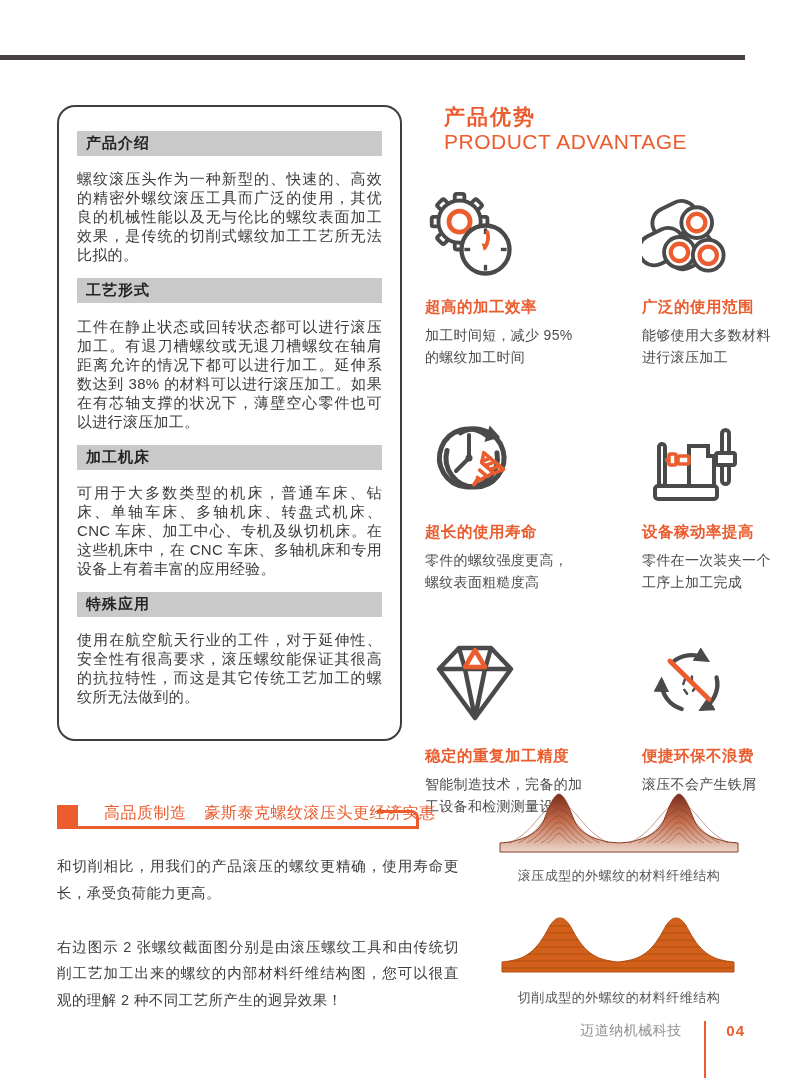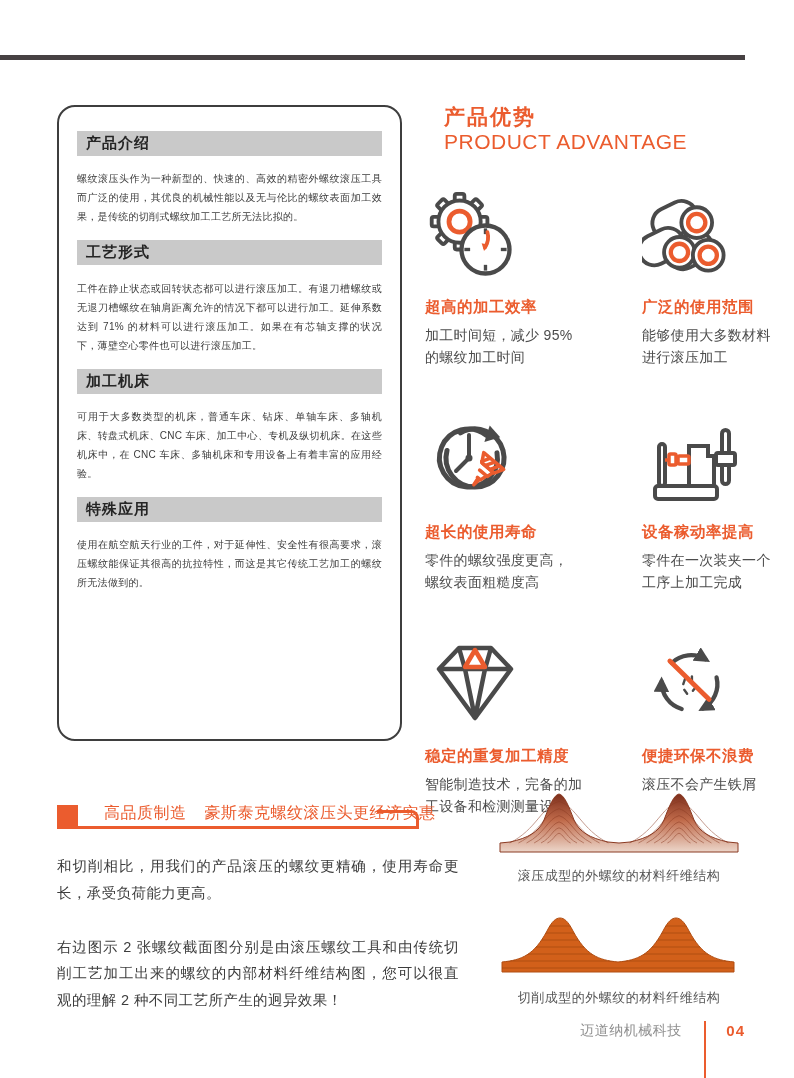--- a/index.html
+++ b/index.html
@@ -22,21 +22,21 @@
   .intro-box{
     position:absolute;left:57px;top:105px;width:345px;height:636px;
     border:2.5px solid #3E3E3E;border-radius:18px;
     padding:24px 18px 14px 18px;overflow:hidden;
   }
   .intro-sec{margin-bottom:14px;}
   .sec-title{
     background:var(--bar);color:#252525;font-weight:bold;font-size:15px;
     padding:3px 9px;margin-bottom:13px;letter-spacing:1px;
   }
-  .sec-body{font-size:10px;line-height:19px;color:#3b3b3b;text-align:justify;letter-spacing:.3px;}
+  .sec-body{font-size:15px;line-height:19px;color:#3b3b3b;text-align:justify;letter-spacing:.3px;}
 
   
   .adv{position:absolute;left:425px;top:104px;width:332px;}
   .adv-header{display:flex;align-items:flex-end;}
   .adv-accent-bar{width:7px;background:var(--accent);margin-right:12px;}
   .adv-h-zh{font-size:21px;font-weight:bold;color:var(--accent);letter-spacing:2px;line-height:1.2;}
   .adv-h-en{font-size:21px;color:var(--accent);letter-spacing:.5px;line-height:1.25;}
   .adv-grid{
     margin-top:24px;display:grid;grid-template-columns:182px 150px;
     column-gap:0;row-gap:40px;gap:35px;
@@ -79,21 +79,21 @@
 
 <div class="intro-box">
   <div class="intro-sec">
     <div class="sec-title">产品介绍</div>
     <div class="sec-body">螺纹滚压头作为一种新型的、快速的、高效的精密外螺纹滚压工具而广泛的使用，其优良的机械性能以及无与伦比的螺纹表面加工效果，是传统的切削式螺纹加工工艺所无法比拟的。</div>
   </div>
   <div class="intro-sec">
     <div class="sec-title">工艺形式</div>
   </div>
   <div class="intro-sec">
-    <div class="sec-body">工件在静止状态或回转状态都可以进行滚压加工。有退刀槽螺纹或无退刀槽螺纹在轴肩距离允许的情况下都可以进行加工。延伸系数达到 71% 的材料可以进行滚压加工。如果在有芯轴支撑的状况下，薄壁空心零件也可以进行滚压加工。</div>
+    <div class="sec-body">工件在静止状态或回转状态都可以进行滚压加工。有退刀槽螺纹或无退刀槽螺纹在轴肩距离允许的情况下都可以进行加工。延伸系数达到 38% 的材料可以进行滚压加工。如果在有芯轴支撑的状况下，薄壁空心零件也可以进行滚压加工。</div>
   </div>
   <div class="intro-sec">
     <div class="sec-title">加工机床</div>
     <div class="sec-body">可用于大多数类型的机床，普通车床、钻床、单轴车床、多轴机床、转盘式机床、CNC 车床、加工中心、专机及纵切机床。在这些机床中，在 CNC 车床、多轴机床和专用设备上有着丰富的应用经验。</div>
   </div>
   <div class="intro-sec">
     <div class="sec-title">特殊应用</div>
     <div class="sec-body">使用在航空航天行业的工件，对于延伸性、安全性有很高要求，滚压螺纹能保证其很高的抗拉特性，而这是其它传统工艺加工的螺纹所无法做到的。</div>
   </div>
 </div>

